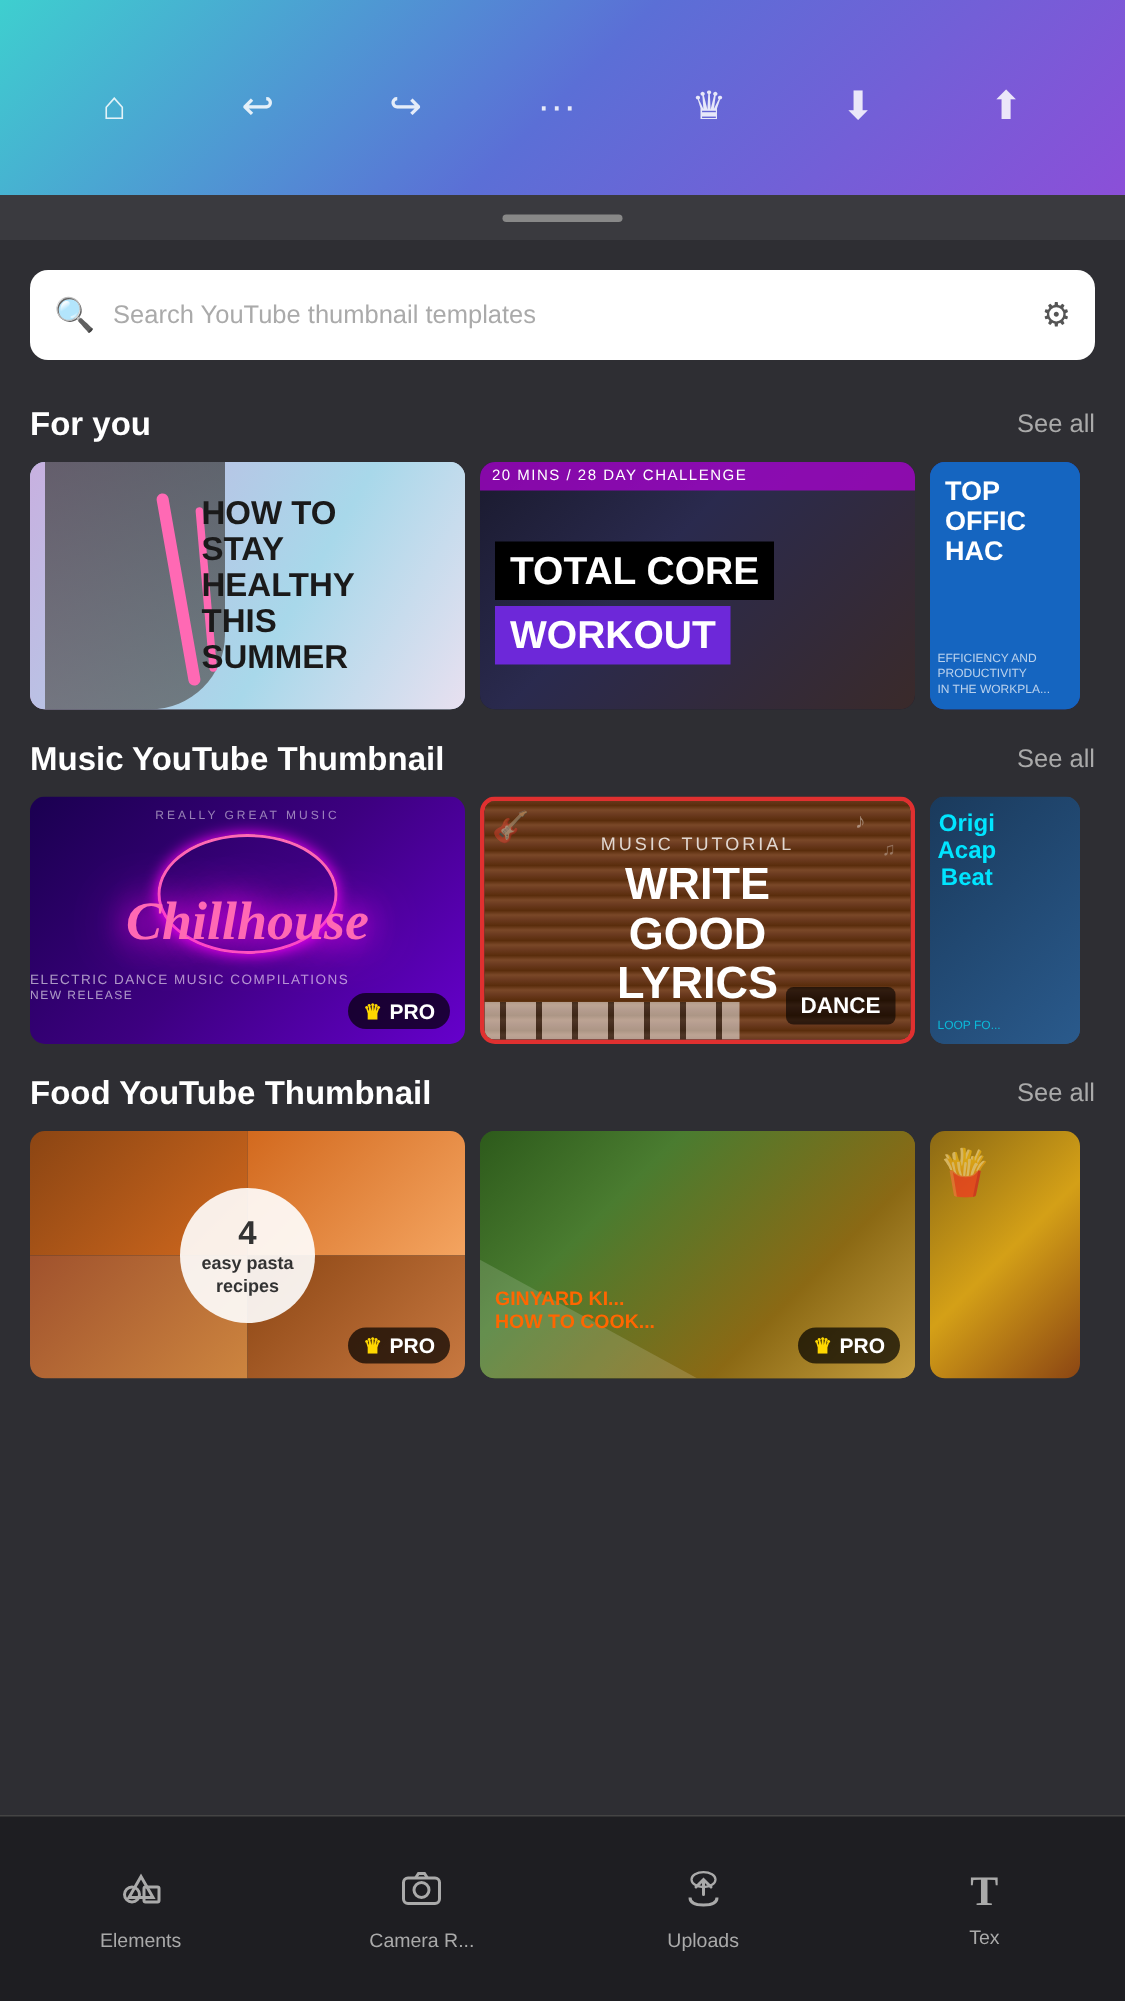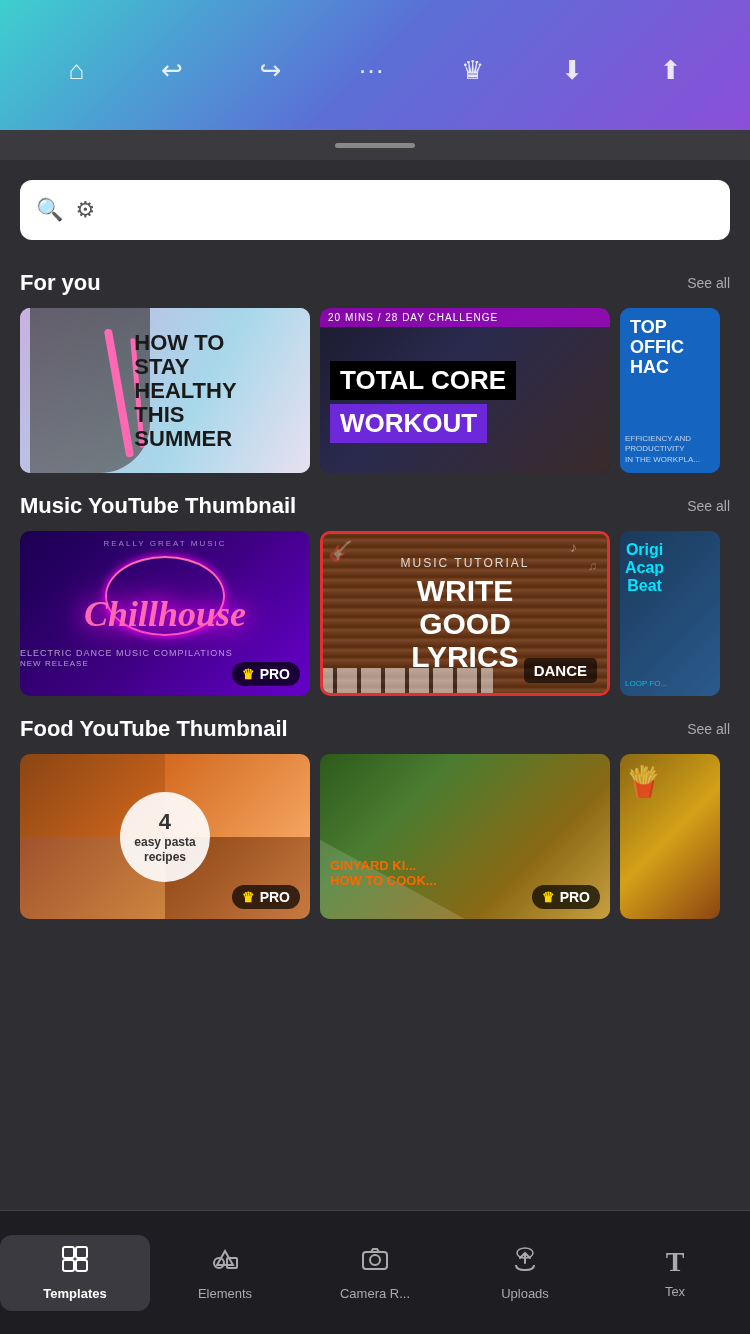--- a/index.html
+++ b/index.html
@@ -97,21 +97,21 @@
 
     .section-title {
       color: #ffffff;
       font-size: 22px;
       font-weight: 700;
       text-align: center;
     }
 
     .see-all {
       color: #aaaaaa;
-      font-size: 14px;
+      font-size: 17px;
       cursor: pointer;
     }
 
     
     .template-row {
       display: flex;
       gap: 10px;
       padding: 0 20px;
       overflow: hidden;
     }
@@ -426,20 +426,21 @@
 
 <div class="drag-handle-bar">
   <div class="drag-handle"></div>
 </div>
 
 <div class="main-content">
 
   <div class="search-container">
     <div class="search-bar">
       <span class="search-icon-wrap">🔍</span>
+      <span class="search-input-text">Search YouTube thumbnail templates</span>
       <span class="filter-icon">⚙</span>
     </div>
   </div>
 
   <div class="section-header">
     <span class="section-title">For you</span>
     <span class="see-all">See all</span>
   </div>
   <div class="template-row">
 
@@ -574,31 +575,20 @@
     <div class="template-card" style="width:100px;height:165px;flex-shrink:0;border-radius:10px;overflow:hidden;">
       <div style="width:100%;height:100%;background:linear-gradient(135deg,#8B6914 0%,#D4A017 50%,#8B4513 100%);position:relative;">
         <div style="position:absolute;top:10px;left:5px;color:rgba(255,255,255,0.6);font-size:30px;">🍟</div>
       </div>
     </div>
   </div>
 
 </div>
 
 <div class="bottom-nav">
-  <div class="nav-item active">
-    <span class="nav-icon">
-      <svg width="28" height="28" viewBox="0 0 28 28" fill="none">
-        <rect x="2" y="2" width="11" height="11" rx="2" stroke="white" stroke-width="2" fill="none"></rect>
-        <rect x="15" y="2" width="11" height="11" rx="2" stroke="white" stroke-width="2" fill="none"></rect>
-        <rect x="2" y="15" width="11" height="11" rx="2" stroke="white" stroke-width="2" fill="none"></rect>
-        <rect x="15" y="15" width="11" height="11" rx="2" stroke="white" stroke-width="2" fill="none"></rect>
-      </svg>
-    </span>
-    <span class="nav-label">Templates</span>
-  </div>
 
   <div class="nav-item">
     <span class="nav-icon">
       <svg width="28" height="28" viewBox="0 0 28 28" fill="none">
         <path d="M6 20 L14 6 L22 20 Z" stroke="#aaa" stroke-width="2" fill="none"></path>
         <circle cx="8" cy="18" r="5" stroke="#aaa" stroke-width="2" fill="none"></circle>
         <rect x="16" y="13" width="10" height="10" rx="1" stroke="#aaa" stroke-width="2" fill="none"></rect>
       </svg>
     </span>
     <span class="nav-label">Elements</span>

